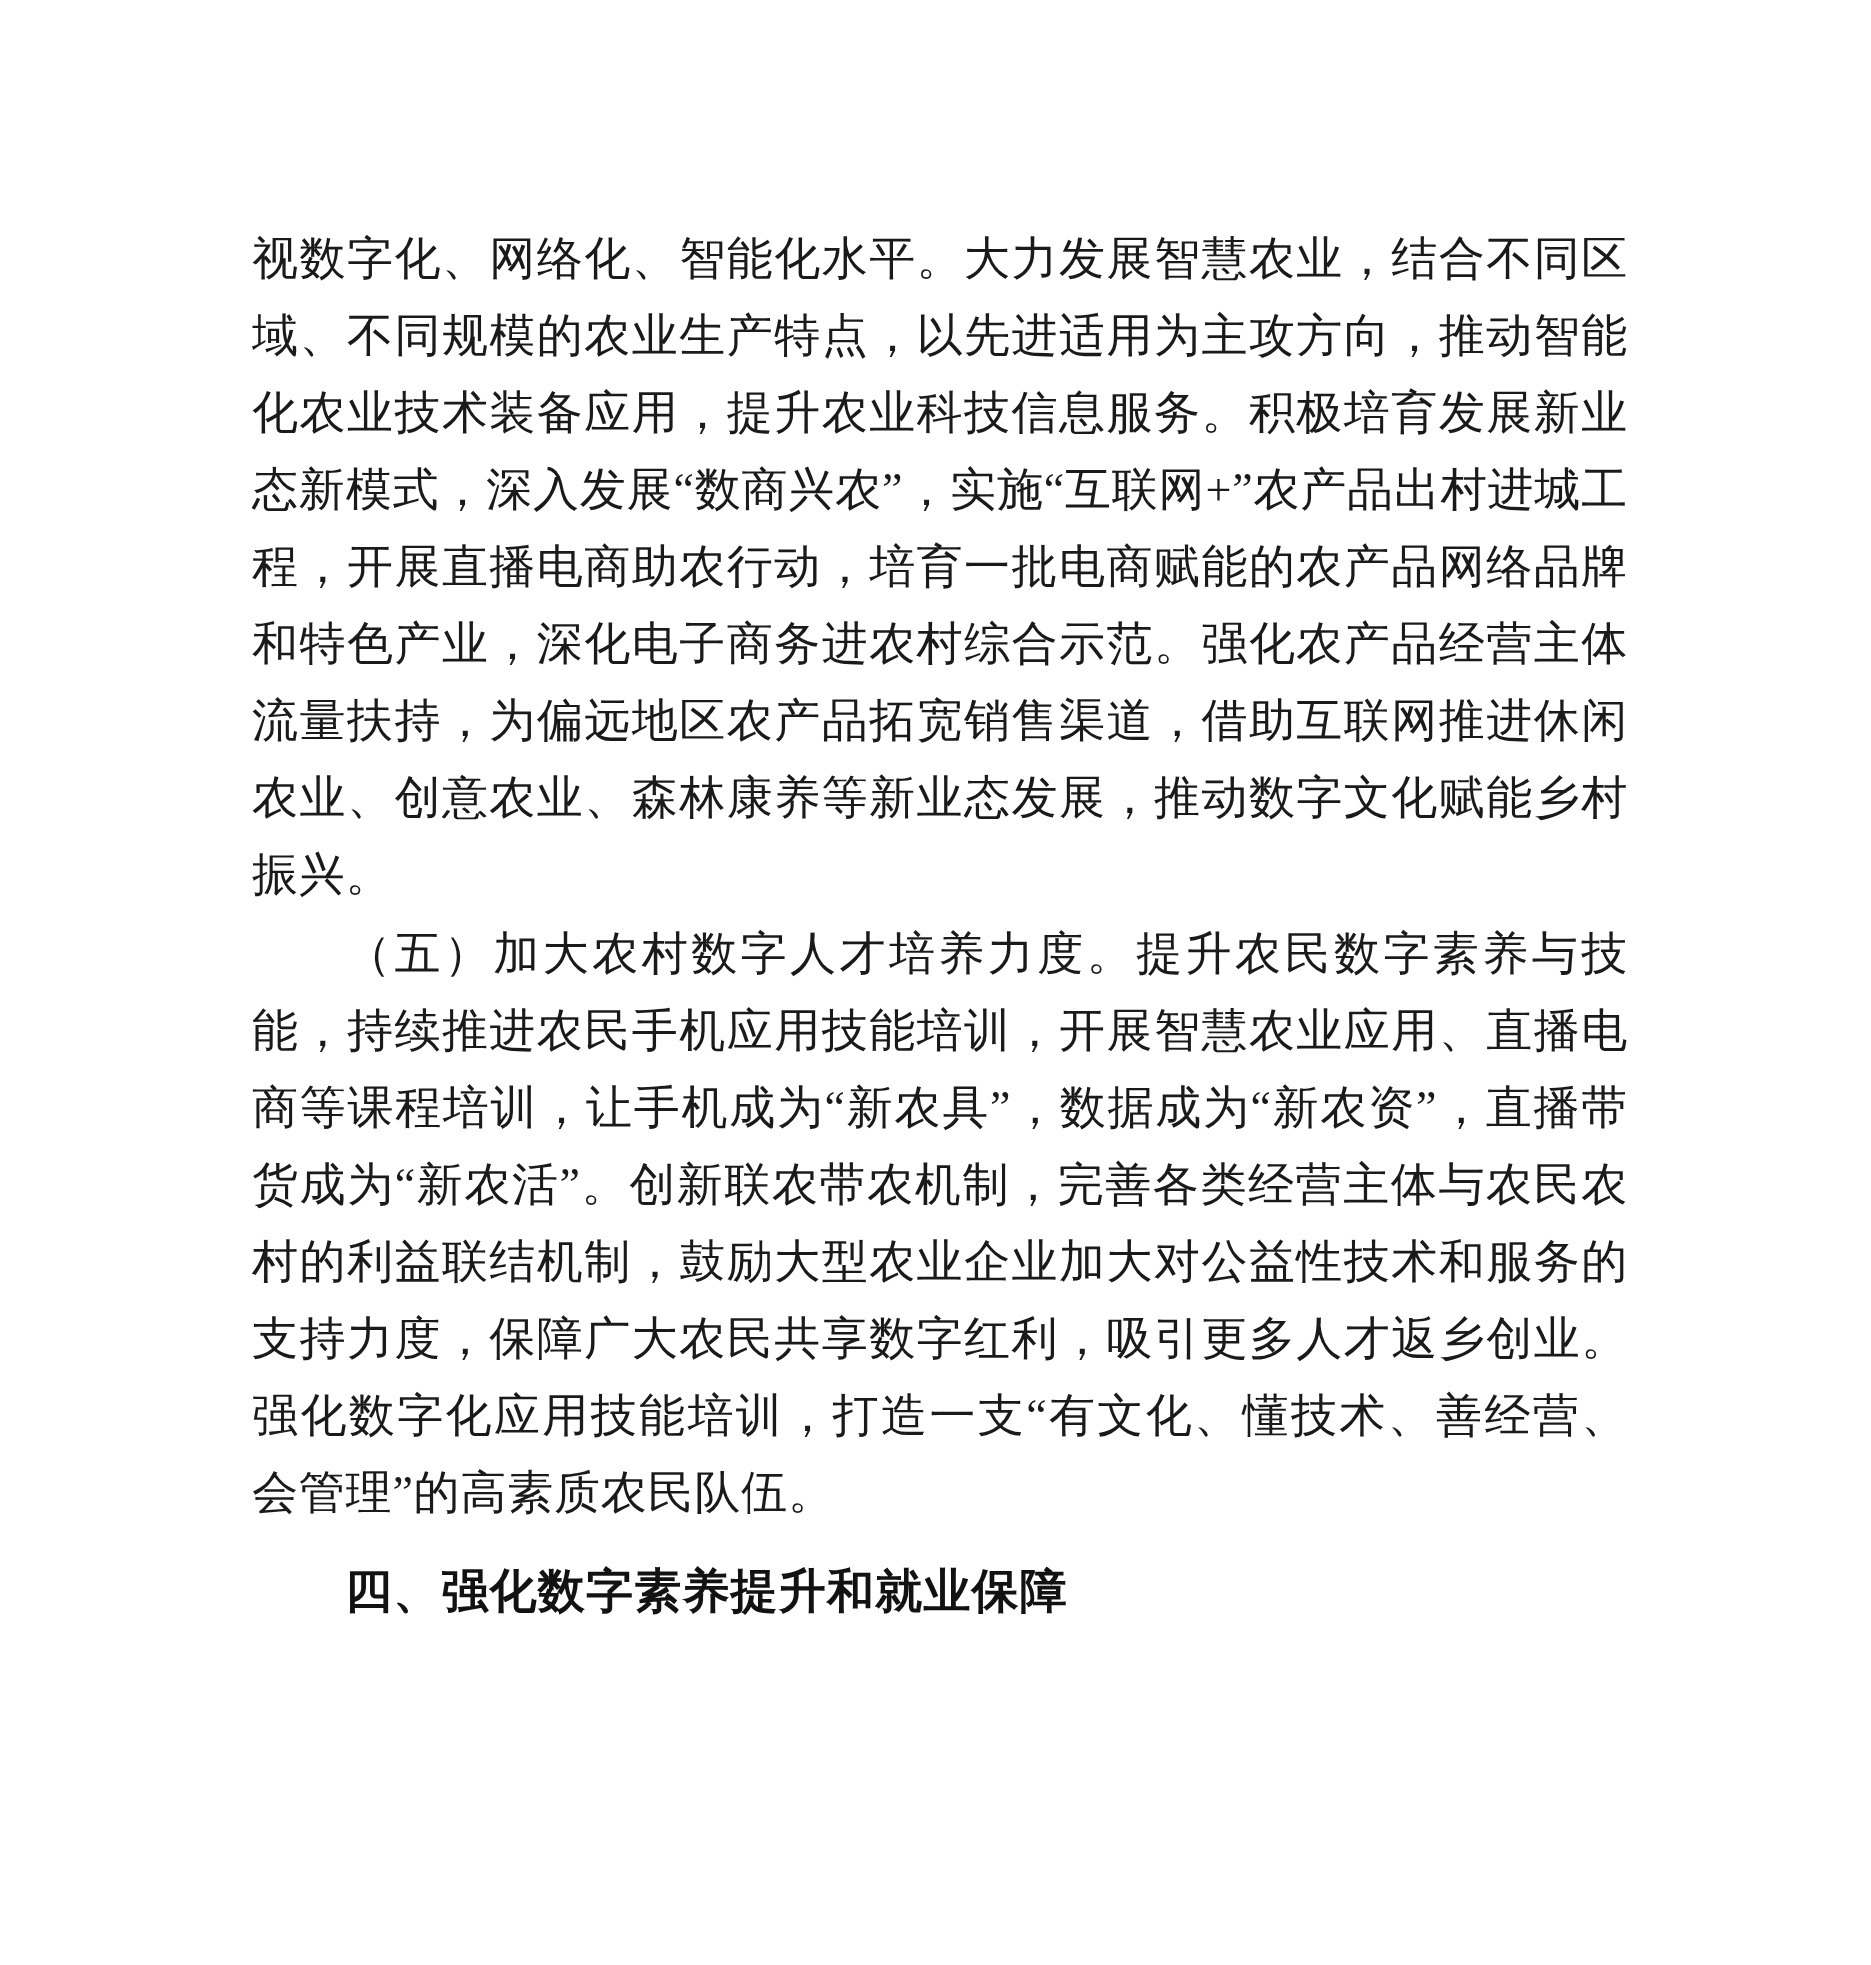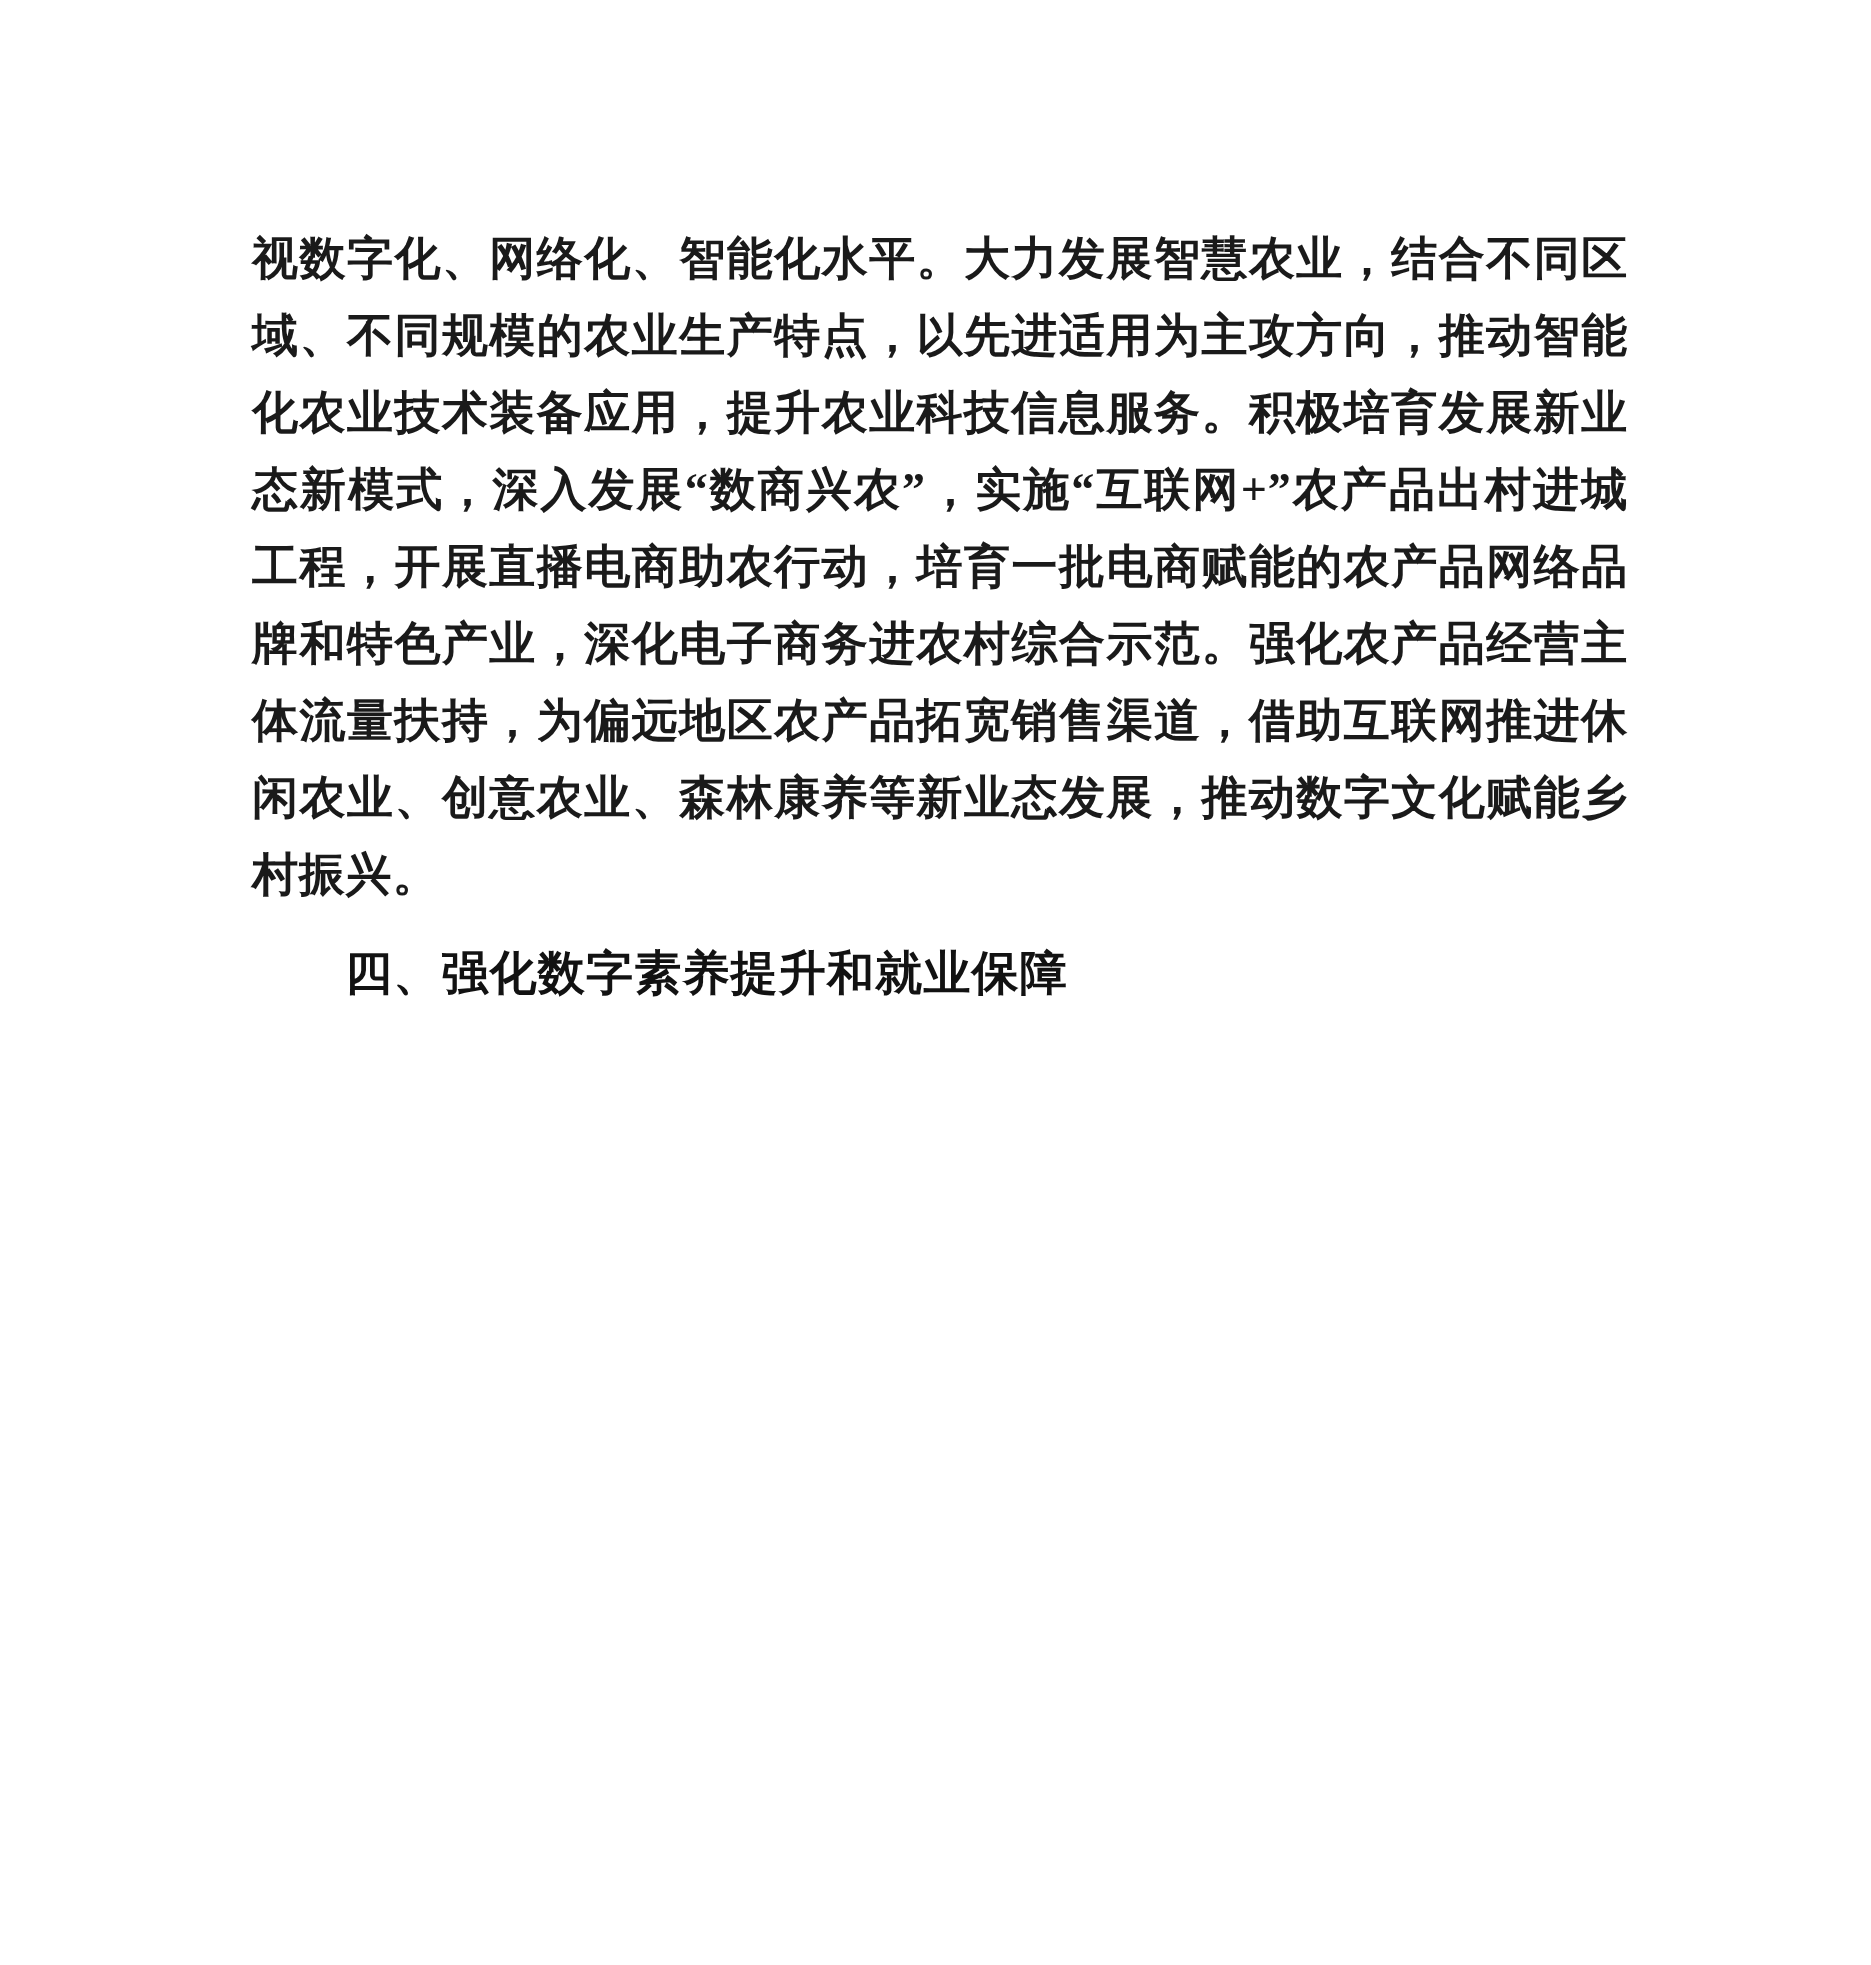--- a/index.html
+++ b/index.html
@@ -17,21 +17,21 @@
     font-family: "Liberation Serif", "DejaVu Serif", serif;
     color: #1a1a1a;
   }
   .body-text {
     font-size: 46px;
     line-height: 77px;
     letter-spacing: 0.8px;
     text-align: justify;
     text-justify: inter-ideograph;
     margin: 0 0 1.6px 0;
-    font-weight: 700;
+    font-weight: 400;
   }
   .indent {
     text-indent: 93px;
   }
   .section-heading {
     font-family: "DejaVu Sans", "Liberation Sans", sans-serif;
     font-size: 47px;
     line-height: 77px;
     font-weight: 700;
     letter-spacing: 1.2px;
@@ -40,18 +40,19 @@
     color: #121212;
   }
 </style>
 </head>
 <body>
 
 <div class="page">
 
   <p class="body-text">视数字化、网络化、智能化水平。大力发展智慧农业，结合不同区域、不同规模的农业生产特点，以先进适用为主攻方向，推动智能化农业技术装备应用，提升农业科技信息服务。积极培育发展新业态新模式，深入发展“数商兴农”，实施“互联网+”农产品出村进城工程，开展直播电商助农行动，培育一批电商赋能的农产品网络品牌和特色产业，深化电子商务进农村综合示范。强化农产品经营主体流量扶持，为偏远地区农产品拓宽销售渠道，借助互联网推进休闲农业、创意农业、森林康养等新业态发展，推动数字文化赋能乡村振兴。</p>
 
+  <p class="body-text indent">（五）加大农村数字人才培养力度。提升农民数字素养与技能，持续推进农民手机应用技能培训，开展智慧农业应用、直播电商等课程培训，让手机成为“新农具”，数据成为“新农资”，直播带货成为“新农活”。创新联农带农机制，完善各类经营主体与农民农村的利益联结机制，鼓励大型农业企业加大对公益性技术和服务的支持力度，保障广大农民共享数字红利，吸引更多人才返乡创业。强化数字化应用技能培训，打造一支“有文化、懂技术、善经营、会管理”的高素质农民队伍。</p>
 
 
   <h2 class="section-heading">四、强化数字素养提升和就业保障</h2>
 
 </div>
 
 
 </body></html>

